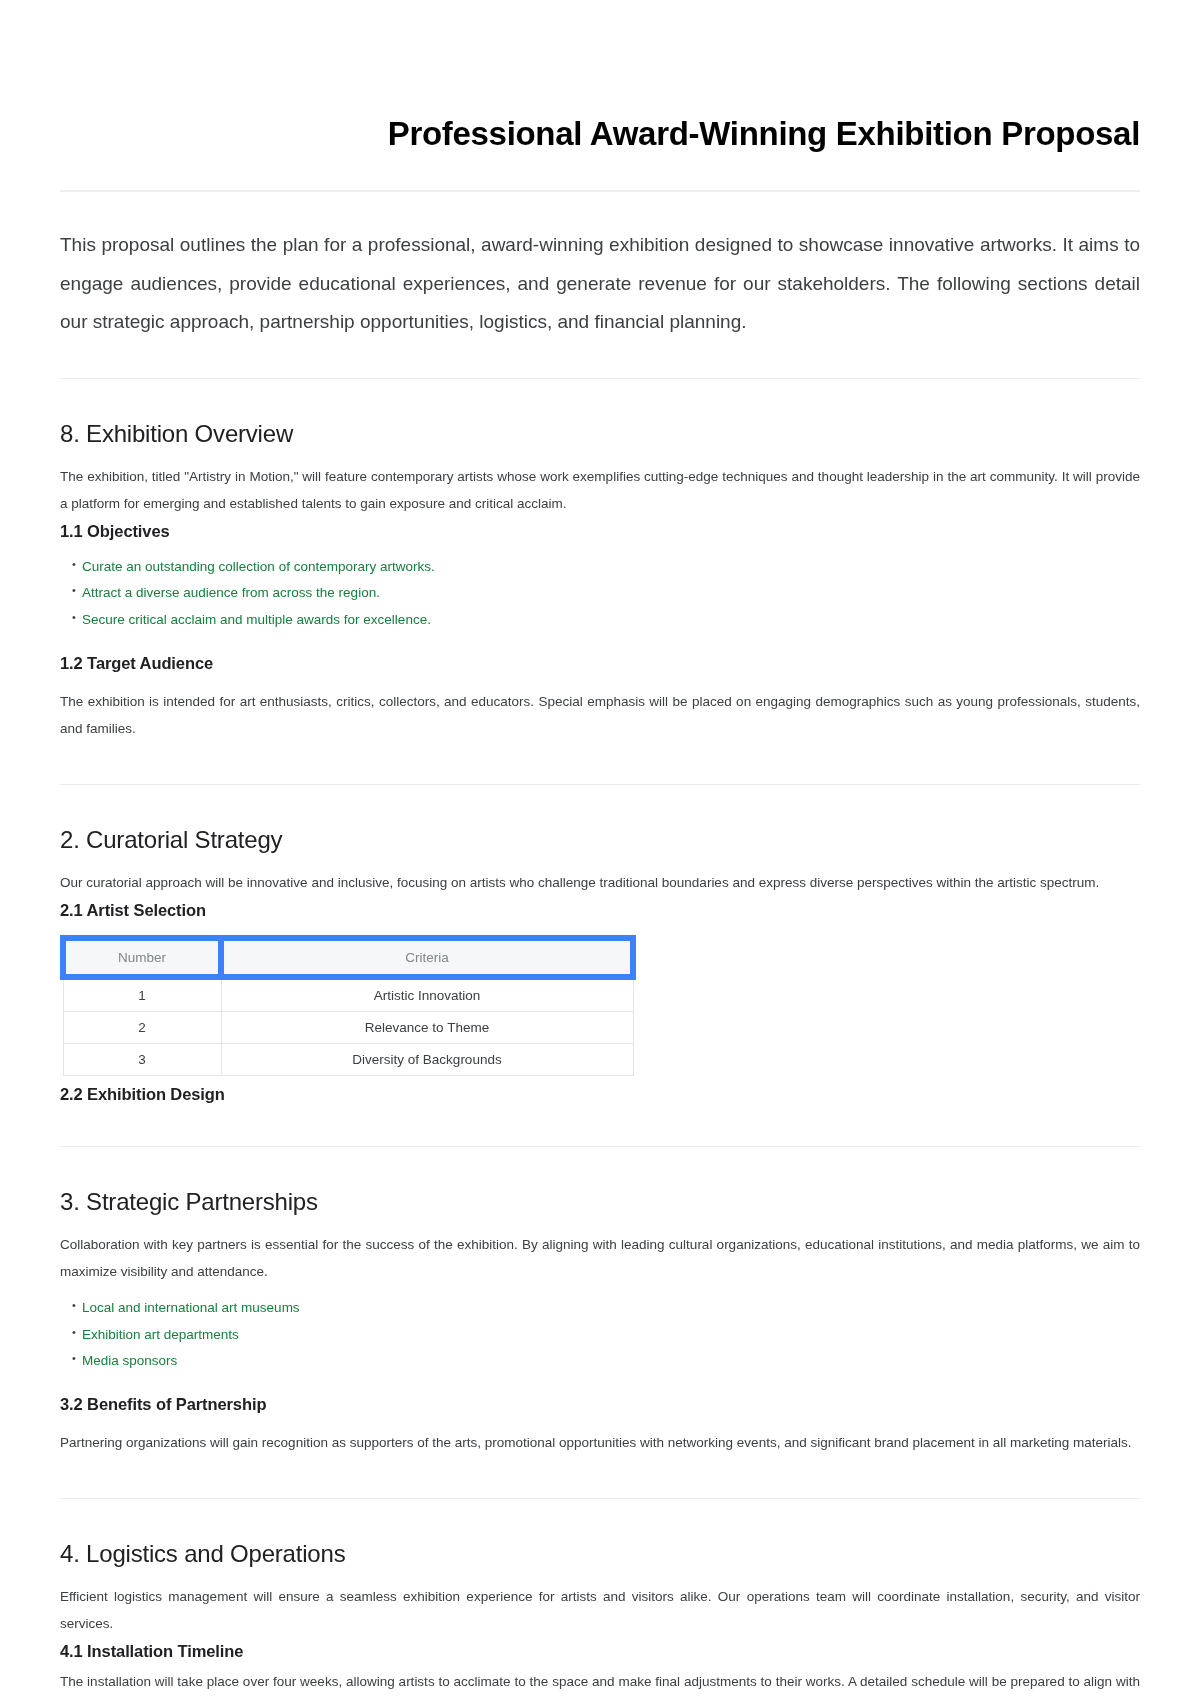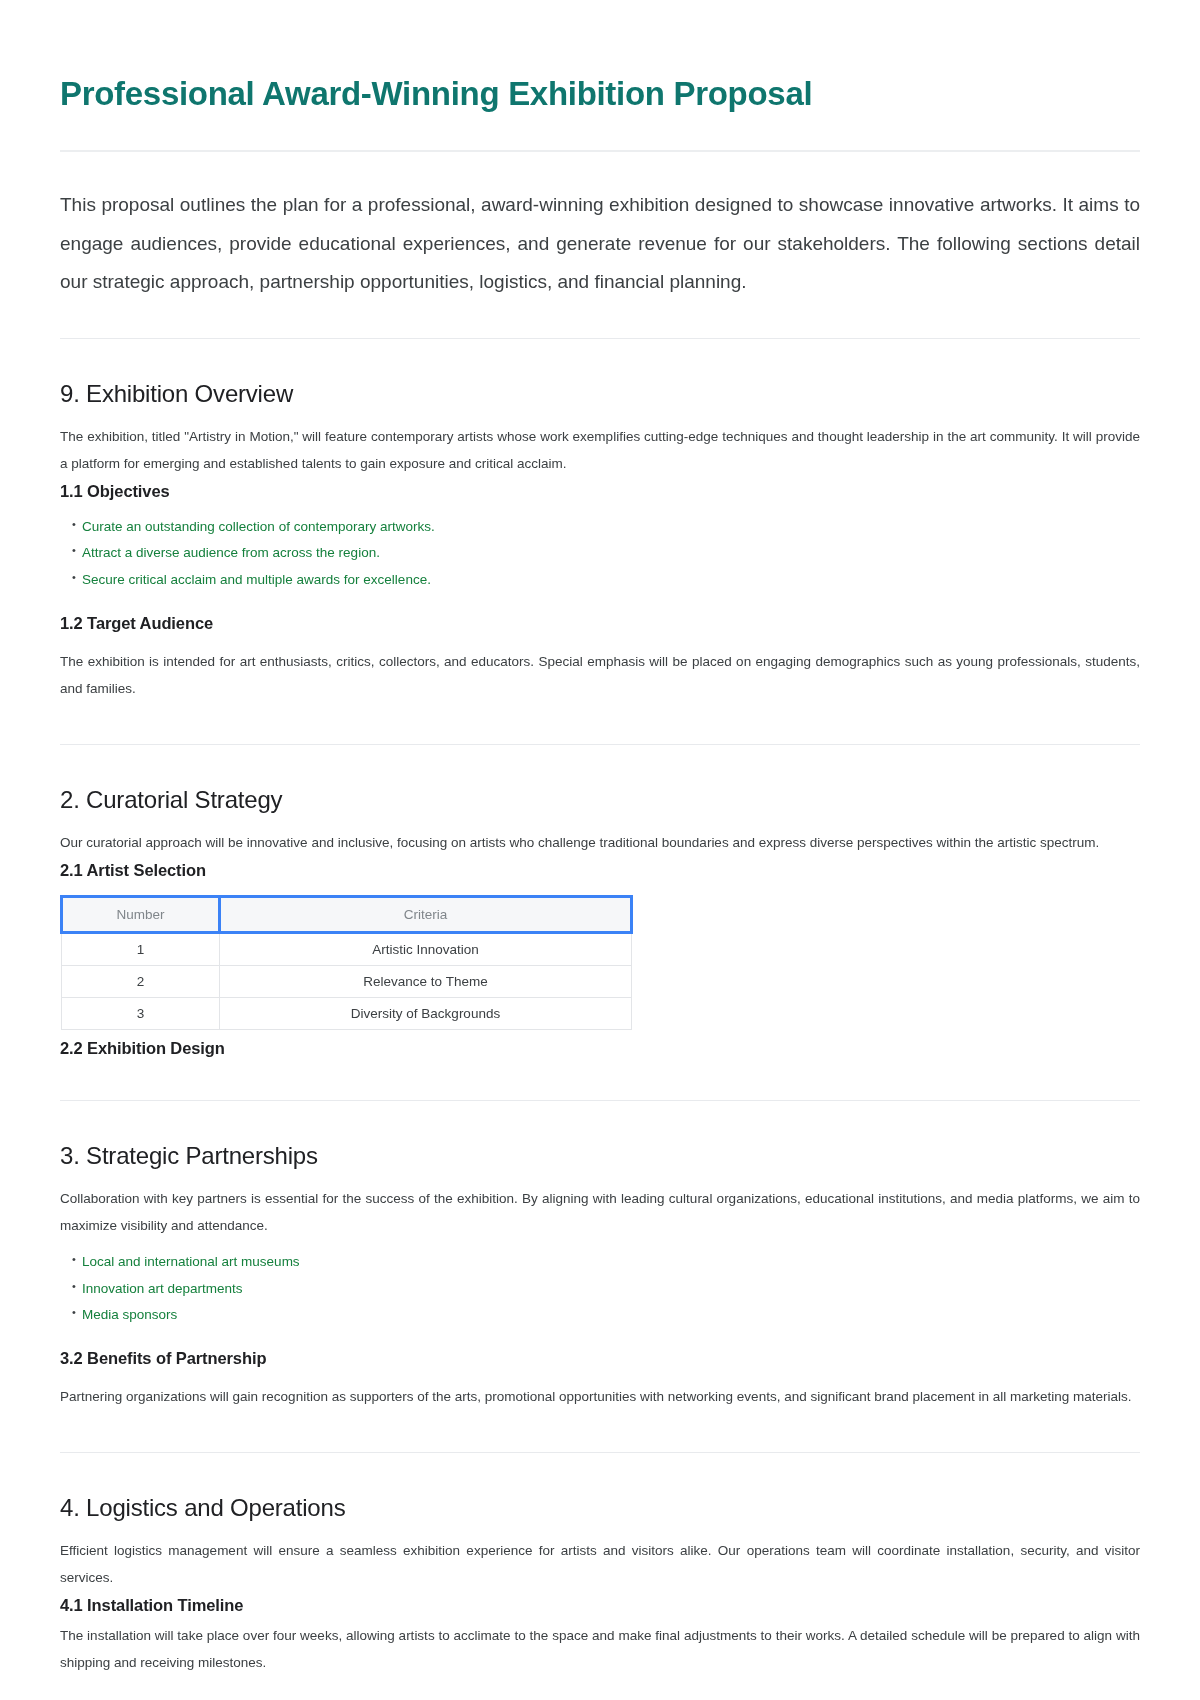--- a/index.html
+++ b/index.html
@@ -16,25 +16,25 @@
     -webkit-font-smoothing: antialiased;
   }
   .page {
     width: 1200px;
     padding: 0 60px;
     margin: 0 auto;
   }
   .doc-title {
     font-size: 33px;
     font-weight: bold;
-    text-align: left;
-    color: #0f766e;
+    text-align: right;
+    color: #000000;
     letter-spacing: -0.3px;
     margin: 0;
-    padding: 74px 0 36px 0;
+    padding: 114px 0 36px 0;
     line-height: 1.2;
   }
   .rule {
     height: 1px;
     background: #e8eaed;
     border: 0;
     margin: 0;
     width: 100%;
   }
   .rule-thick {
@@ -109,21 +109,21 @@
     font-size: 11px;
   }
   table.data-table {
     border-collapse: collapse;
     margin: 12px 0 6px 0;
     width: 570px;
     table-layout: fixed;
   }
   table.data-table th {
     background: #f6f7f9;
-    border: 3px solid #3b82f6;
+    border: 6px solid #3b82f6;
     color: #80868b;
     font-size: 13.5px;
     font-weight: normal;
     text-align: center;
     padding: 9px 0;
   }
   table.data-table td {
     border: 1px solid #e3e5e8;
     color: #3c4043;
     font-size: 13.5px;
@@ -144,21 +144,21 @@
 
   <h1 class="doc-title">Professional Award-Winning Exhibition Proposal</h1>
 
   <hr class="rule-thick">
 
   <p class="intro">This proposal outlines the plan for a professional, award-winning exhibition designed to showcase innovative artworks. It aims to engage audiences, provide educational experiences, and generate revenue for our stakeholders. The following sections detail our strategic approach, partnership opportunities, logistics, and financial planning.</p>
 
   <hr class="rule">
 
   <div class="section">
-    <h2 class="sec-title">9. Exhibition Overview</h2>
+    <h2 class="sec-title">8. Exhibition Overview</h2>
     <p class="body body-tight">The exhibition, titled "Artistry in Motion," will feature contemporary artists whose work exemplifies cutting-edge techniques and thought leadership in the art community. It will provide a platform for emerging and established talents to gain exposure and critical acclaim.</p>
 
     <h3 class="subsec-title">1.1 Objectives</h3>
     <ul class="bullets">
       <li>Curate an outstanding collection of contemporary artworks.</li>
       <li>Attract a diverse audience from across the region.</li>
       <li>Secure critical acclaim and multiple awards for excellence.</li>
     </ul>
 
     <h3 class="subsec-title subsec-spaced">1.2 Target Audience</h3>
@@ -208,21 +208,21 @@
   <div class="divider-block">
     <hr class="rule">
   </div>
 
   <div class="section">
     <h2 class="sec-title">3. Strategic Partnerships</h2>
     <p class="body body-tight">Collaboration with key partners is essential for the success of the exhibition. By aligning with leading cultural organizations, educational institutions, and media platforms, we aim to maximize visibility and attendance.</p>
 
     <ul class="bullets">
       <li>Local and international art museums</li>
-      <li>Innovation art departments</li>
+      <li>Exhibition art departments</li>
       <li>Media sponsors</li>
     </ul>
 
     <h3 class="subsec-title subsec-spaced">3.2 Benefits of Partnership</h3>
     <p class="body">Partnering organizations will gain recognition as supporters of the arts, promotional opportunities with networking events, and significant brand placement in all marketing materials.</p>
   </div>
 
   <div class="divider-block">
     <hr class="rule">
   </div>

